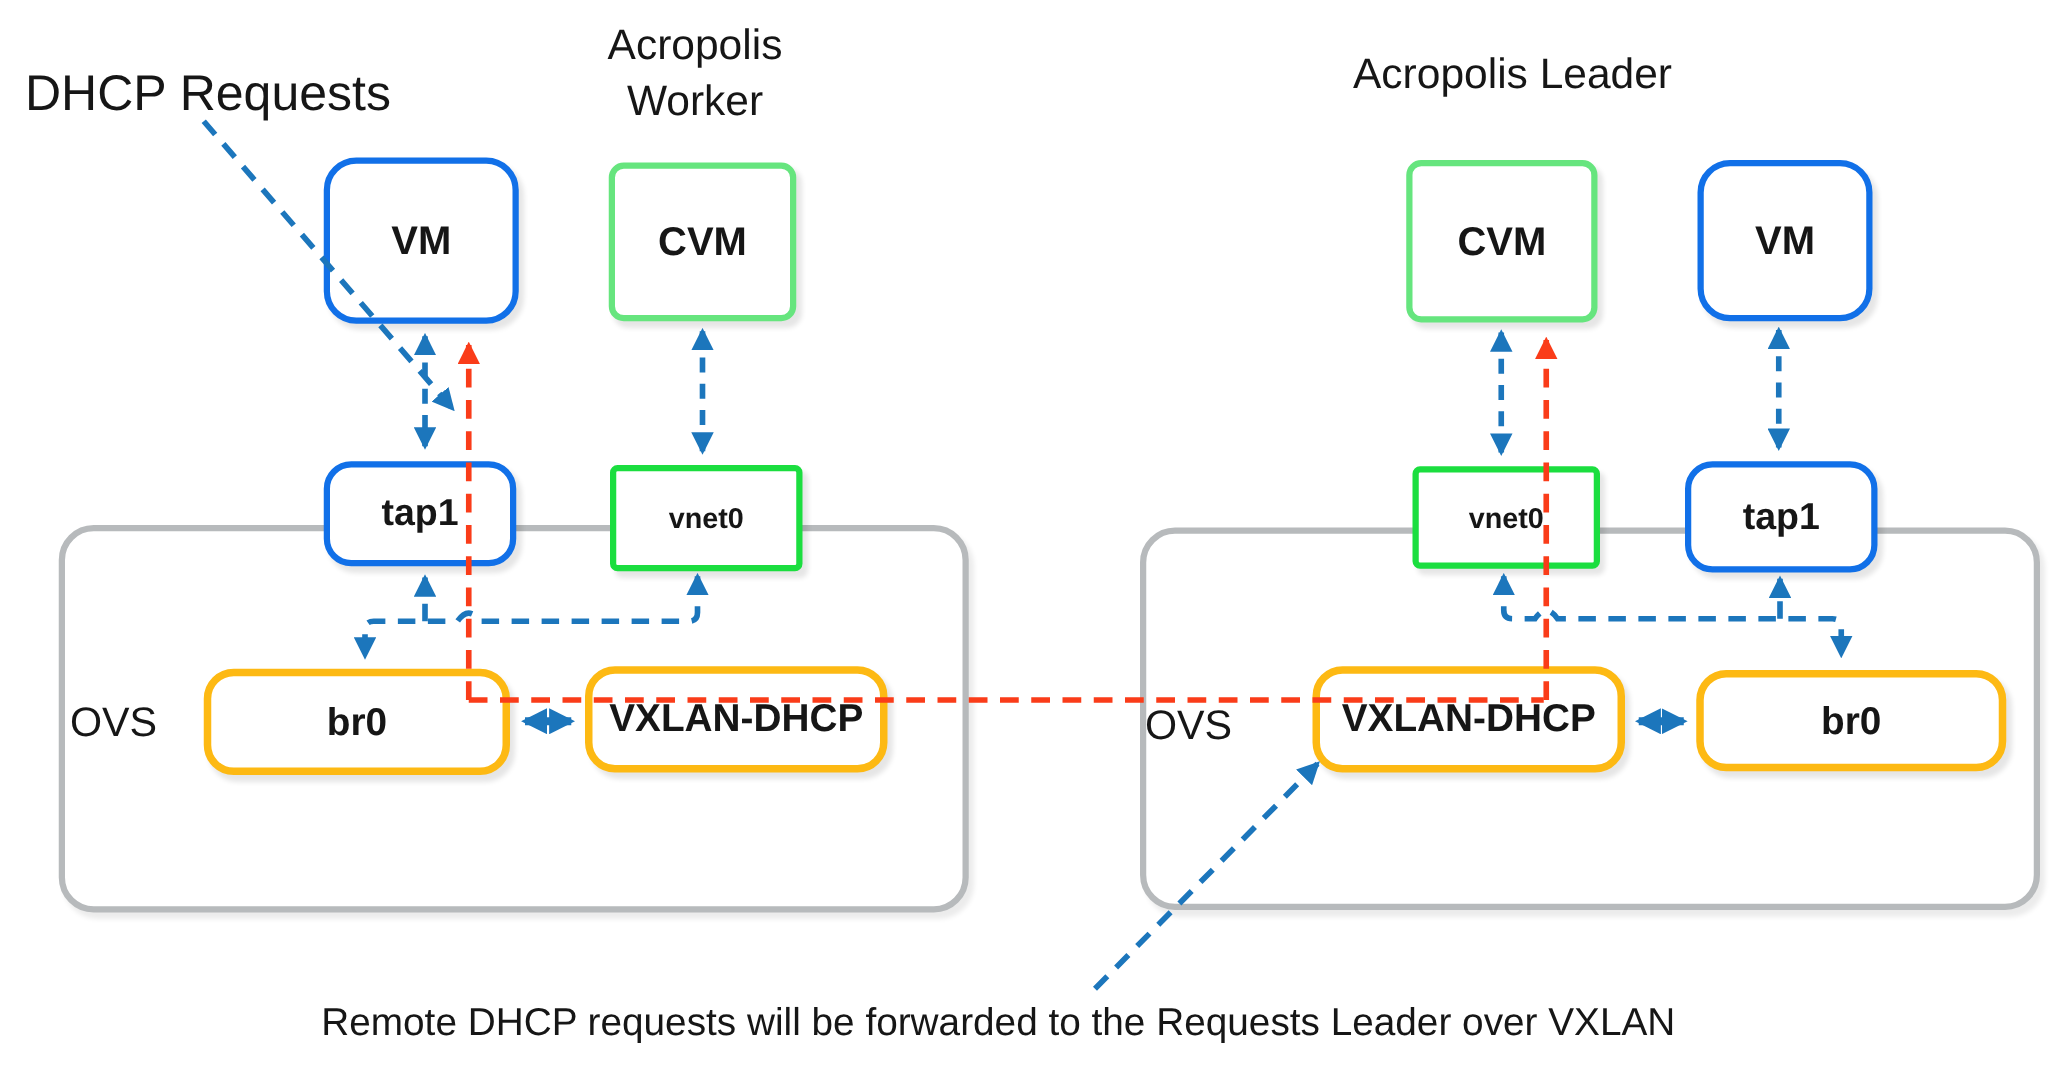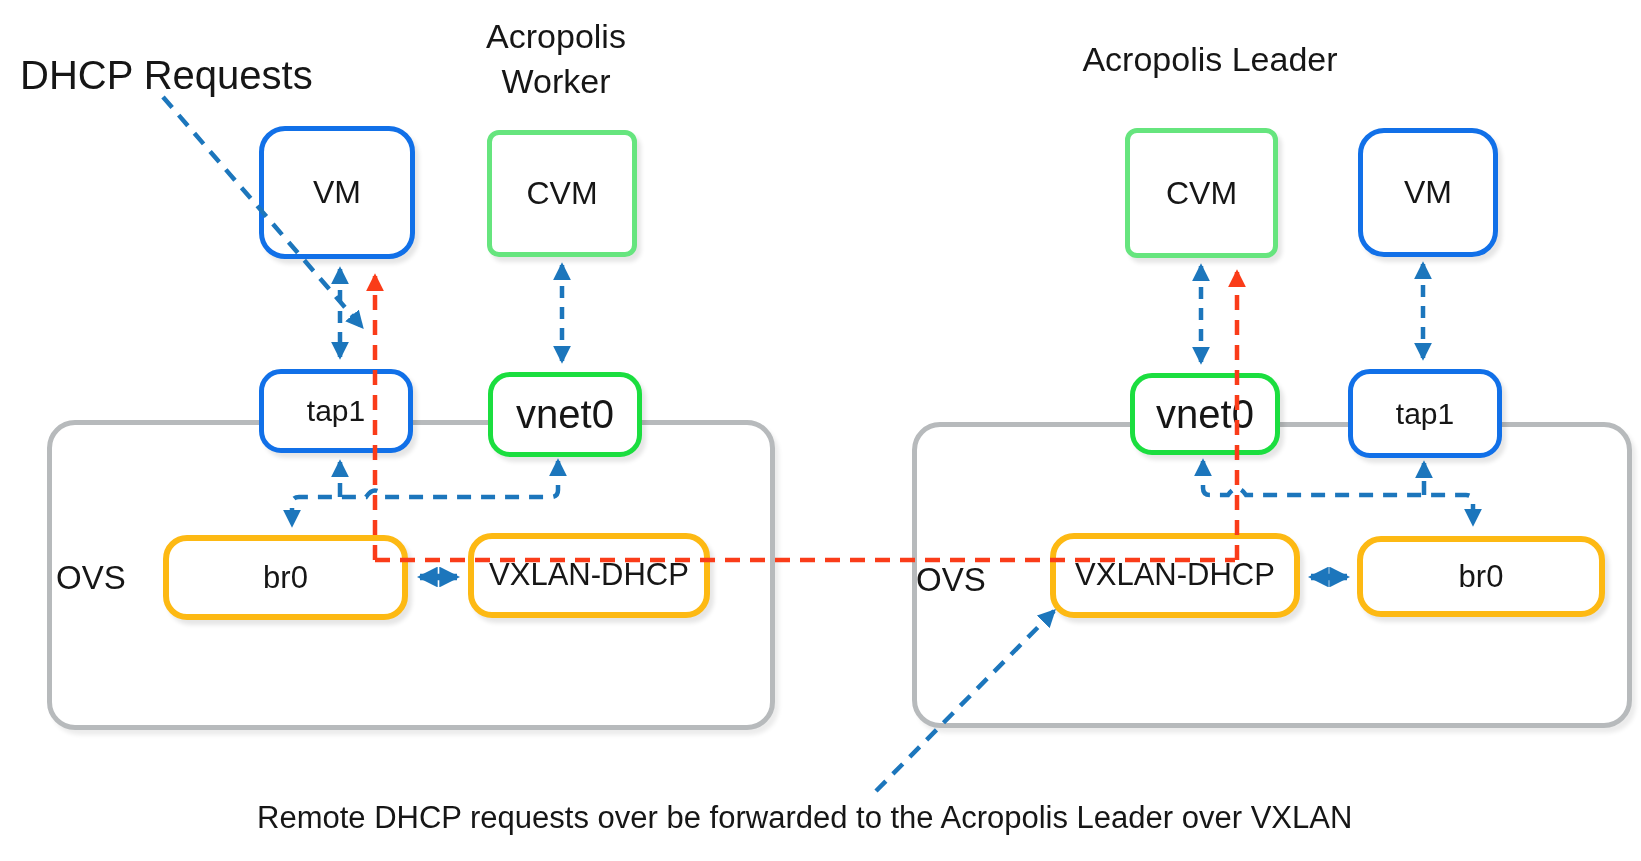--- a/index.html
+++ b/index.html
@@ -1,23 +1,23 @@
 <!DOCTYPE html>
 <html style="--vm-border-blue: #1170E8; --cvm-border-green: #66E57E; --vnet-border-green: #1BDE3F; --bridge-border-orange: #FDB913; --ovs-border-gray: #B7BABC; --arrow-blue: #1C76BC; --arrow-red: #FA3C19;"><head>
 <meta charset="utf-8">
 <style>
   html,body{margin:0;padding:0;background:#ffffff;}
   #stage{position:relative;width:1641px;height:861px;background:#fff;overflow:hidden;
          font-family:"Liberation Sans", sans-serif;color:#161616;}
   .node{position:absolute;box-sizing:border-box;background:#fff;display:flex;
         align-items:center;justify-content:center;font-size:32px;
-        box-shadow:4px 5px 4px rgba(0,0,0,.10);}
+        box-shadow:4px 5px 4px rgba(0,0,0,.10);font-weight:bold;}
   .b-blue{border:5px solid var(--vm-border-blue);border-radius:26px;}
   .b-greenlight{border:5px solid var(--cvm-border-green);border-radius:12px;}
-  .b-green{border:5px solid var(--vnet-border-green);border-radius:22px;font-size:40px;}
+  .b-green{border:5px solid var(--vnet-border-green);border-radius:6px;font-size:23px;}
   .b-orange{border:6px solid var(--bridge-border-orange);border-radius:24px;font-size:31px;}
   .ovs-box{position:absolute;box-sizing:border-box;background:#fff;
            border:5px solid var(--ovs-border-gray);border-radius:28px;
            box-shadow:4px 5px 4px rgba(0,0,0,.08);}
   .vxlan-label{display:flex;flex-direction:row;align-items:center;line-height:1.18;}
   .txt{position:absolute;white-space:nowrap;}
   #overlay{position:absolute;left:0;top:0;z-index:10;pointer-events:none;}
   .lb{stroke:var(--arrow-blue);stroke-width:4.5;fill:none;stroke-dasharray:14 10;
       stroke-linecap:butt;}
   .lbv{stroke:var(--arrow-blue);stroke-width:4.5;fill:none;stroke-dasharray:12 9;}
@@ -76,21 +76,21 @@
   </div>
   <div class="node b-orange" style="left:1357px;top:536px;width:248px;height:81px;">
     <span>br0</span>
   </div>
 
   <div class="txt" style="left:20px;top:53px;font-size:40px;">DHCP Requests</div>
   <div class="txt" style="left:446px;top:14px;width:220px;text-align:center;font-size:34px;line-height:45px;white-space:normal;">Acropolis Worker</div>
   <div class="txt" style="left:1030px;top:40px;width:360px;text-align:center;font-size:34px;">Acropolis Leader</div>
   <div class="txt" style="left:56px;top:559px;font-size:33px;">OVS</div>
   <div class="txt" style="left:916px;top:561px;font-size:33px;">OVS</div>
-  <div class="txt" style="left:257px;top:800px;font-size:31px;">Remote DHCP requests over be forwarded to the Acropolis Leader over VXLAN</div>
+  <div class="txt" style="left:257px;top:800px;font-size:31px;">Remote DHCP requests will be forwarded to the Requests Leader over VXLAN</div>
 
   <svg id="overlay" width="1641" height="861" viewBox="0 0 1641 861">
     <defs>
       <marker id="mb" viewBox="0 0 10 10" refX="8.5" refY="5" markerWidth="4" markerHeight="4" orient="auto-start-reverse" markerUnits="strokeWidth">
         <path class="mfb" d="M0,0 L10,5 L0,10 z"></path>
       </marker>
       <marker id="mb2" viewBox="0 0 10 10" refX="8.5" refY="5" markerWidth="3.2" markerHeight="3.2" orient="auto-start-reverse" markerUnits="strokeWidth">
         <path class="mfb" d="M0,0 L10,5 L0,10 z"></path>
       </marker>
       <marker id="mr" viewBox="0 0 10 10" refX="8.5" refY="5" markerWidth="4" markerHeight="4" orient="auto-start-reverse" markerUnits="strokeWidth">

